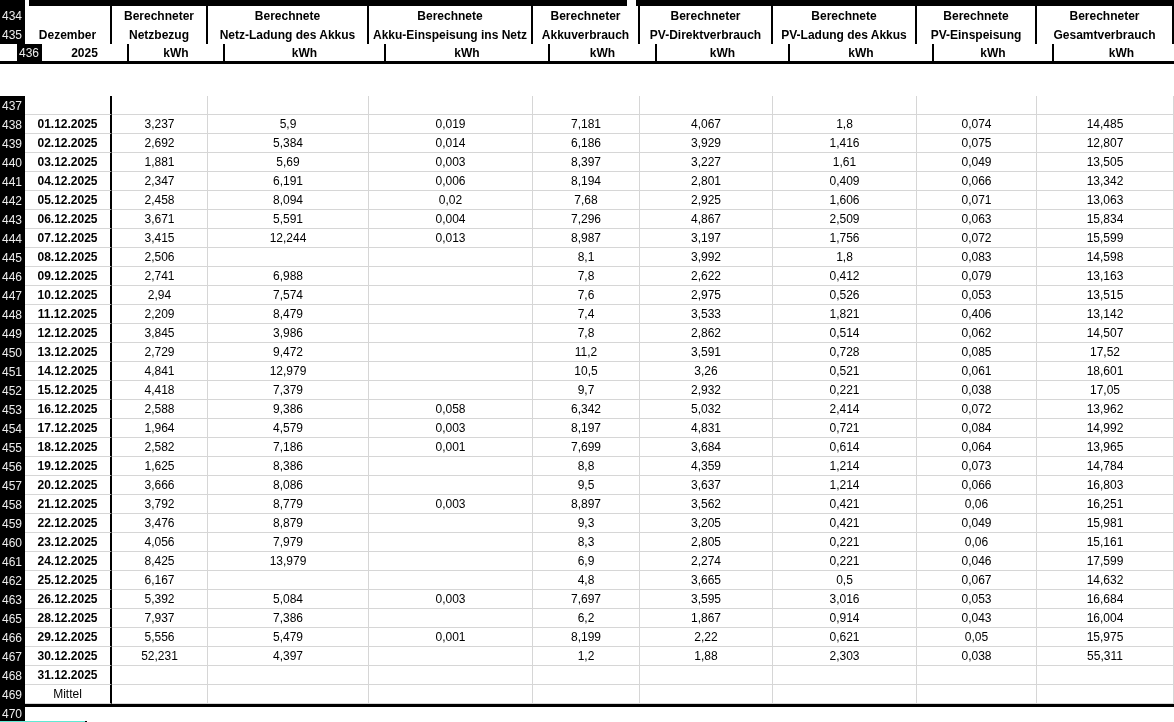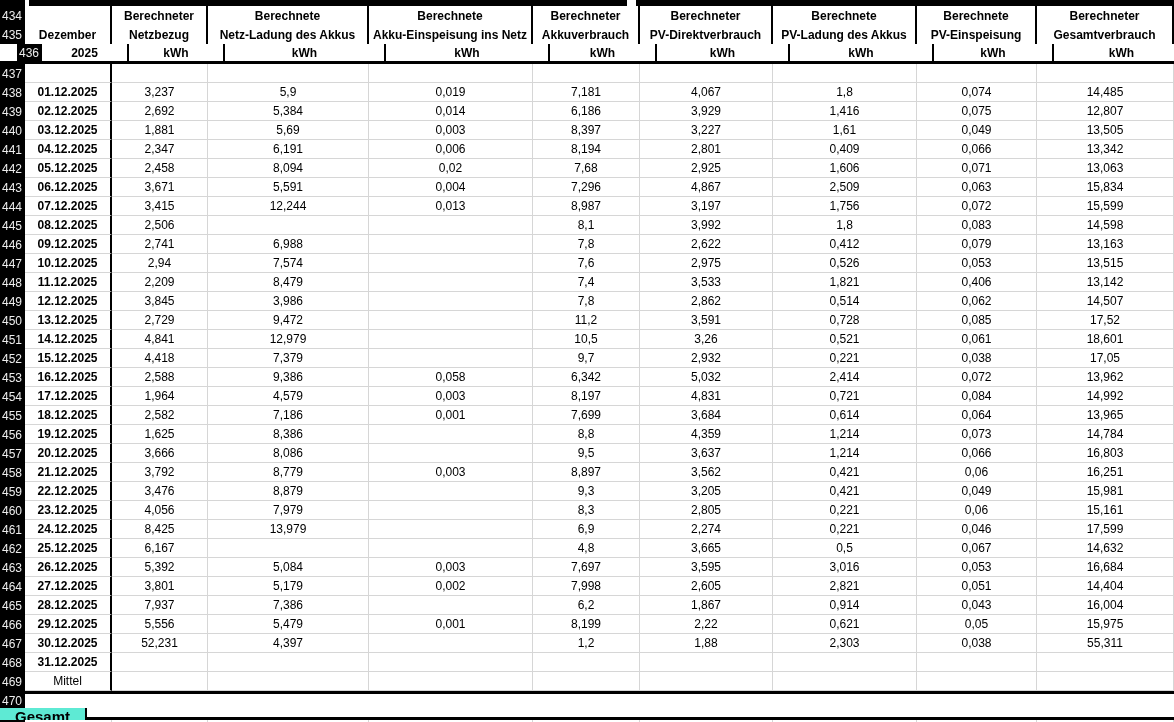--- a/index.html
+++ b/index.html
@@ -71,21 +71,21 @@
         <div class="c hc w-b">kWh</div>
         <div class="c hc w-c">kWh</div>
         <div class="c hc w-d">kWh</div>
         <div class="c hc w-e">kWh</div>
         <div class="c hc w-f">kWh</div>
         <div class="c hc w-g">kWh</div>
         <div class="c hc w-h">kWh</div>
         <div class="c hc w-i">kWh</div>
       </div>
       <div class="sep"></div>
-      <div class="row" style="height: 19px;">
+      <div class="row" style="height: 19px; margin-top: 32px;">
         <div class="c num w-num">437</div>
         <div class="c datec w-a"></div>
         <div class="c dc w-b"></div>
         <div class="c dc w-c"></div>
         <div class="c dc w-d"></div>
         <div class="c dc w-e"></div>
         <div class="c dc w-f"></div>
         <div class="c dc w-g"></div>
         <div class="c dc w-h"></div>
         <div class="c dc w-i"></div>
@@ -394,32 +394,20 @@
         <div class="c num w-num">463</div>
         <div class="c datec w-a">26.12.2025</div>
         <div class="c dc w-b">5,392</div>
         <div class="c dc w-c">5,084</div>
         <div class="c dc w-d">0,003</div>
         <div class="c dc w-e">7,697</div>
         <div class="c dc w-f">3,595</div>
         <div class="c dc w-g">3,016</div>
         <div class="c dc w-h">0,053</div>
         <div class="c dc w-i">16,684</div>
-      </div>
-      <div class="row" style="height: 19px;">
-        <div class="c num w-num">464</div>
-        <div class="c datec w-a">27.12.2025</div>
-        <div class="c dc w-b">3,801</div>
-        <div class="c dc w-c">5,179</div>
-        <div class="c dc w-d">0,002</div>
-        <div class="c dc w-e">7,998</div>
-        <div class="c dc w-f">2,605</div>
-        <div class="c dc w-g">2,821</div>
-        <div class="c dc w-h">0,051</div>
-        <div class="c dc w-i">14,404</div>
       </div>
       <div class="row" style="height: 19px;">
         <div class="c num w-num">465</div>
         <div class="c datec w-a">28.12.2025</div>
         <div class="c dc w-b">7,937</div>
         <div class="c dc w-c">7,386</div>
         <div class="c dc w-d"></div>
         <div class="c dc w-e">6,2</div>
         <div class="c dc w-f">1,867</div>
         <div class="c dc w-g">0,914</div>

